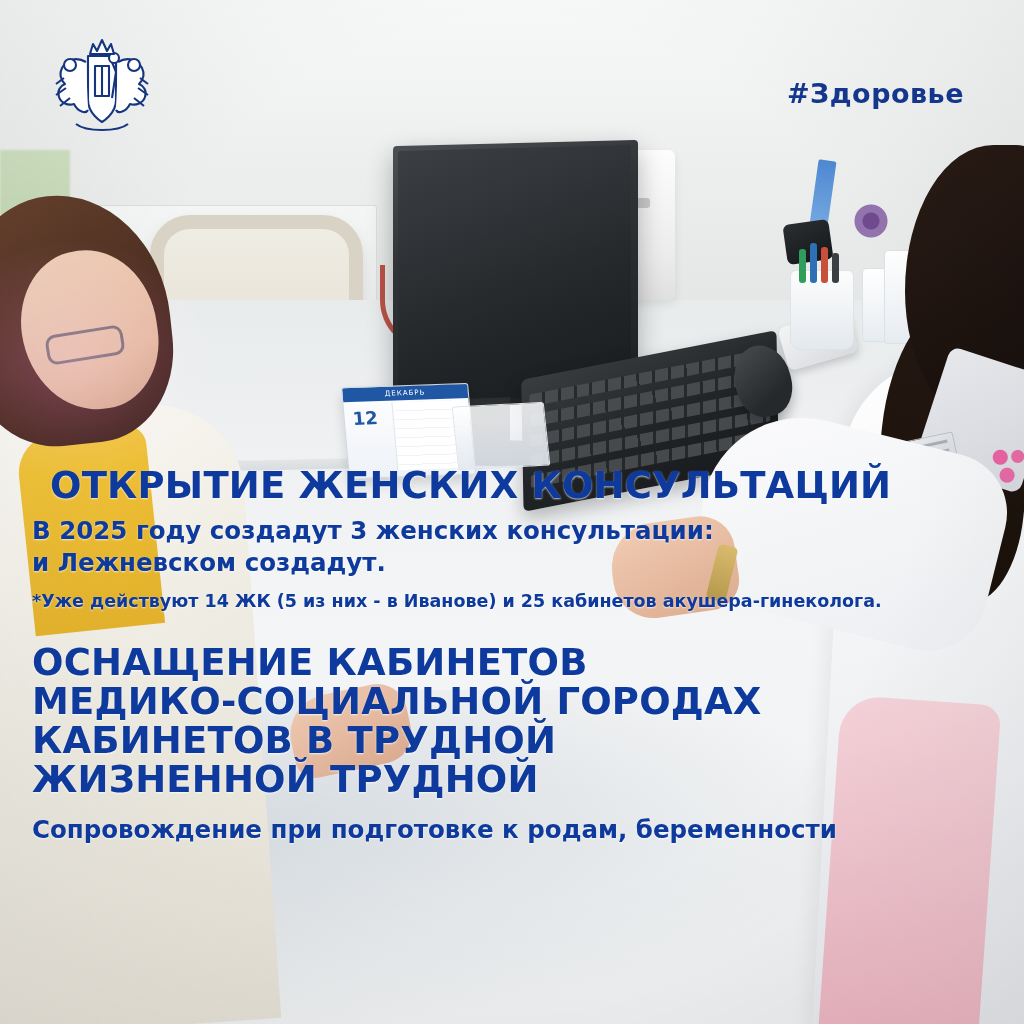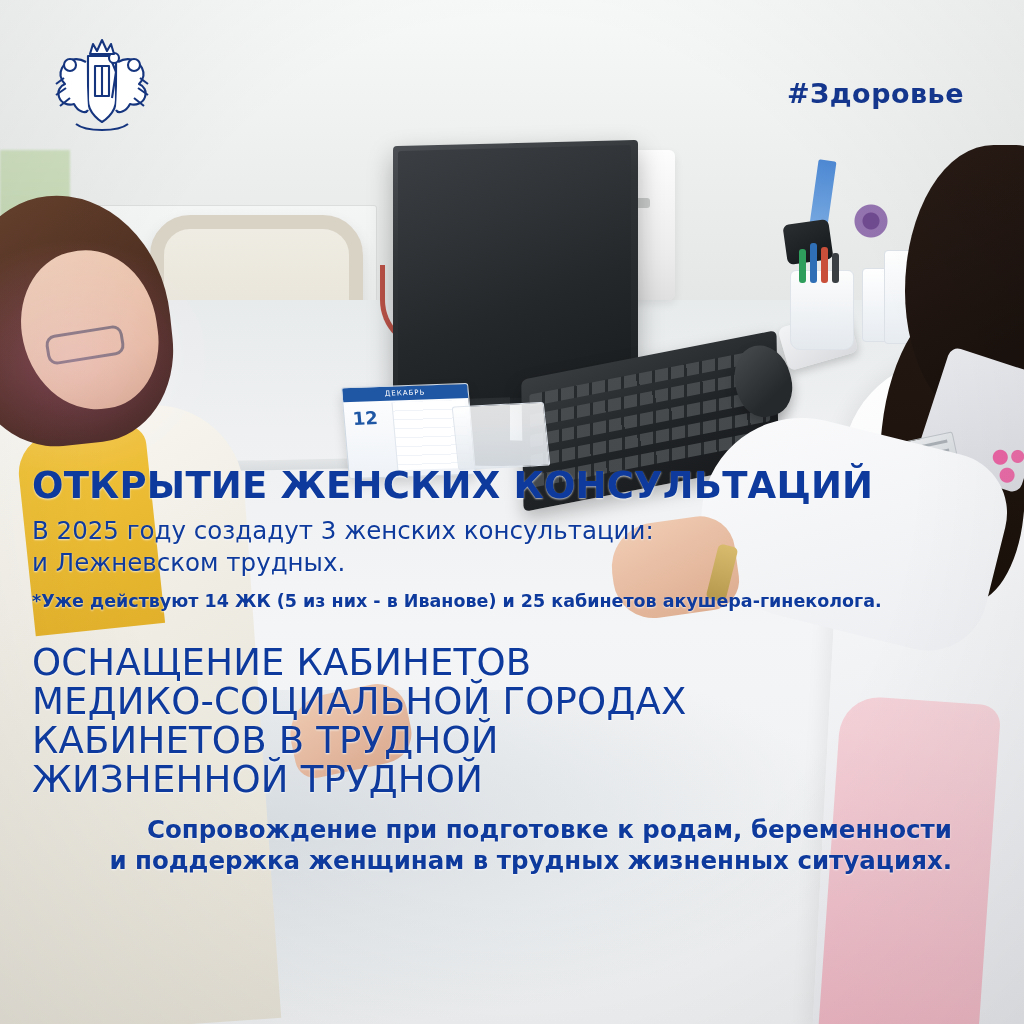--- a/index.html
+++ b/index.html
@@ -364,55 +364,54 @@
     top: 466px;
     width: 920px;
   }
   .h1 {
     color: #0d3a9c;
     font-weight: bold;
     font-size: 37px;
     line-height: 1.06;
     letter-spacing: .2px;
     text-shadow: 0 1px 2px rgba(255,255,255,.75);
-    margin: 0 0 4px 0;
+    margin: 0 0 4px 18px;
   }
   .body {
     color: #0d3a9c;
-    font-weight: normal;
+    font-weight: bold;
     font-size: 24.5px;
     line-height: 1.28;
     text-shadow: 0 1px 2px rgba(255,255,255,.7);
     margin: 10px 0 0 0;
   }
   .note {
     color: #0d3a9c;
     font-weight: bold;
     font-size: 17.5px;
     line-height: 1.3;
     text-shadow: 0 1px 2px rgba(255,255,255,.7);
     margin: 12px 0 0 0;
   }
   .h2 {
     color: #0d3a9c;
-    font-weight: normal;
+    font-weight: bold;
     font-size: 37px;
     line-height: 1.06;
     letter-spacing: .2px;
     text-shadow: 0 1px 2px rgba(255,255,255,.75);
     margin: 30px 0 0 0;
   }
   .body2 {
     color: #0d3a9c;
     font-weight: bold;
     font-size: 24.5px;
     line-height: 1.28;
     text-shadow: 0 1px 2px rgba(255,255,255,.7);
     margin: 14px 0 0 0;
-    text-align: right;
   }
   .line { display: block; }
 </style>
 </head>
 <body>
 
 <div id="poster">
 
   <div class="photo">
     <div class="wall"></div>
@@ -519,32 +518,31 @@
   <div class="hashtag">#Здоровье</div>
 
   <div class="content">
 
     <div>
       <div class="h1">
         <span class="line">ОТКРЫТИЕ ЖЕНСКИХ КОНСУЛЬТАЦИЙ</span>
       </div>
       <div class="body">
         <span class="line">В 2025 году создадут 3 женских консультации:</span>
-        <span class="line">и Лежневском трудных.</span>
+        <span class="line">и Лежневском создадут.</span>
       </div>
       <div class="note">*Уже действуют 14 ЖК (5 из них - в Иванове) и 25 кабинетов акушера-гинеколога.</div>
     </div>
 
     <div>
       <div class="h2">
         <span class="line">ОСНАЩЕНИЕ КАБИНЕТОВ</span>
         <span class="line">МЕДИКО-СОЦИАЛЬНОЙ ГОРОДАХ</span>
         <span class="line">КАБИНЕТОВ В ТРУДНОЙ</span>
         <span class="line">ЖИЗНЕННОЙ ТРУДНОЙ</span>
       </div>
       <div class="body2">
         <span class="line">Сопровождение при подготовке к родам, беременности</span>
-        <span class="line">и поддержка женщинам в трудных жизненных ситуациях.</span>
       </div>
     </div>
 
   </div>
 </div>
 
 </body></html>

